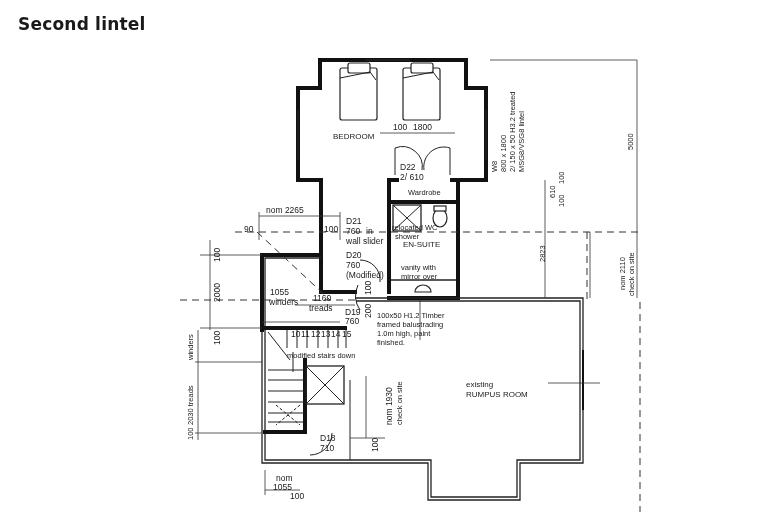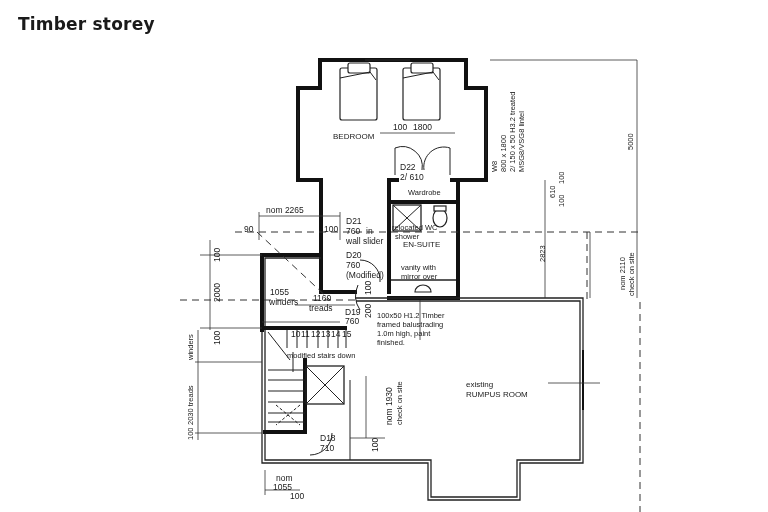--- a/index.html
+++ b/index.html
@@ -12,21 +12,21 @@
   .wall { stroke:#111; stroke-width:4; fill:none; stroke-linecap:square; }
   .wall-thin { stroke:#222; stroke-width:1.3; fill:none; }
   .dim { stroke:#333; stroke-width:0.8; fill:none; }
   .dash { stroke:#333; stroke-width:1; fill:none; stroke-dasharray:7 5; }
   .door { stroke:#222; stroke-width:1; fill:none; }
   .furn { stroke:#222; stroke-width:1.2; fill:#fff; }
 </style>
 </head>
 <body>
 
-<div class="page-title">Timber storey</div>
+<div class="page-title">Second lintel</div>
 
 <svg width="768" height="512" viewBox="0 0 768 512">
 
   <g>
     <path class="wall" d="M320,60 L466,60 L466,88 L486,88 L486,180 L458,180 L458,202"></path>
     <path class="wall" d="M320,60 L320,88 L298,88 L298,180 L321,180 L321,292 L355,292"></path>
     <path class="wall" d="M389,180 L389,292"></path>
     <path class="wall" d="M389,180 L397,180"></path>
     <path class="wall" d="M458,180 L452,180"></path>
     <line class="wall-thin" x1="298" y1="110" x2="298" y2="160"></line>

